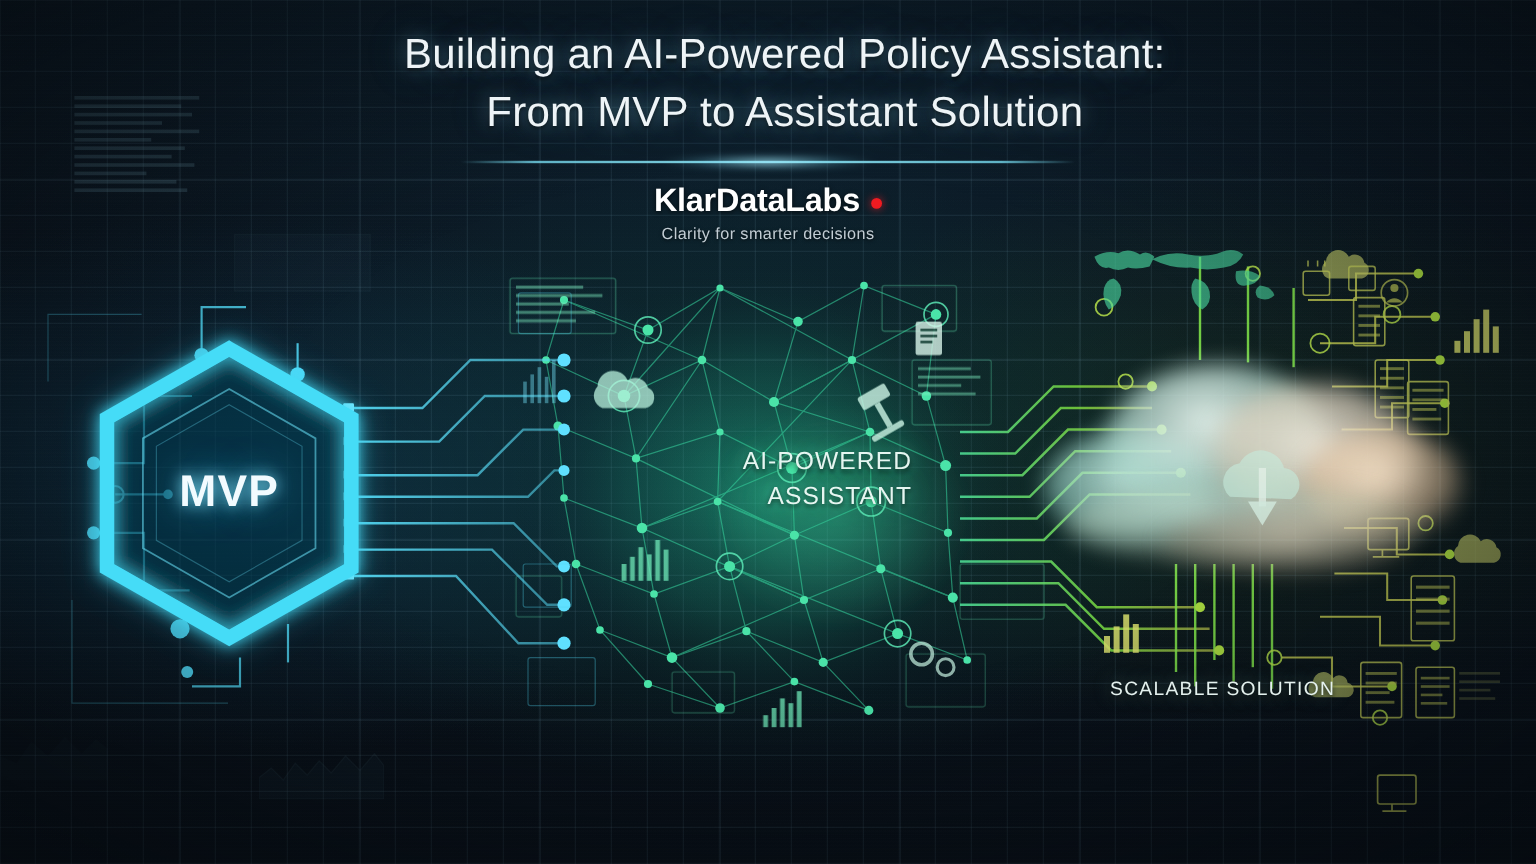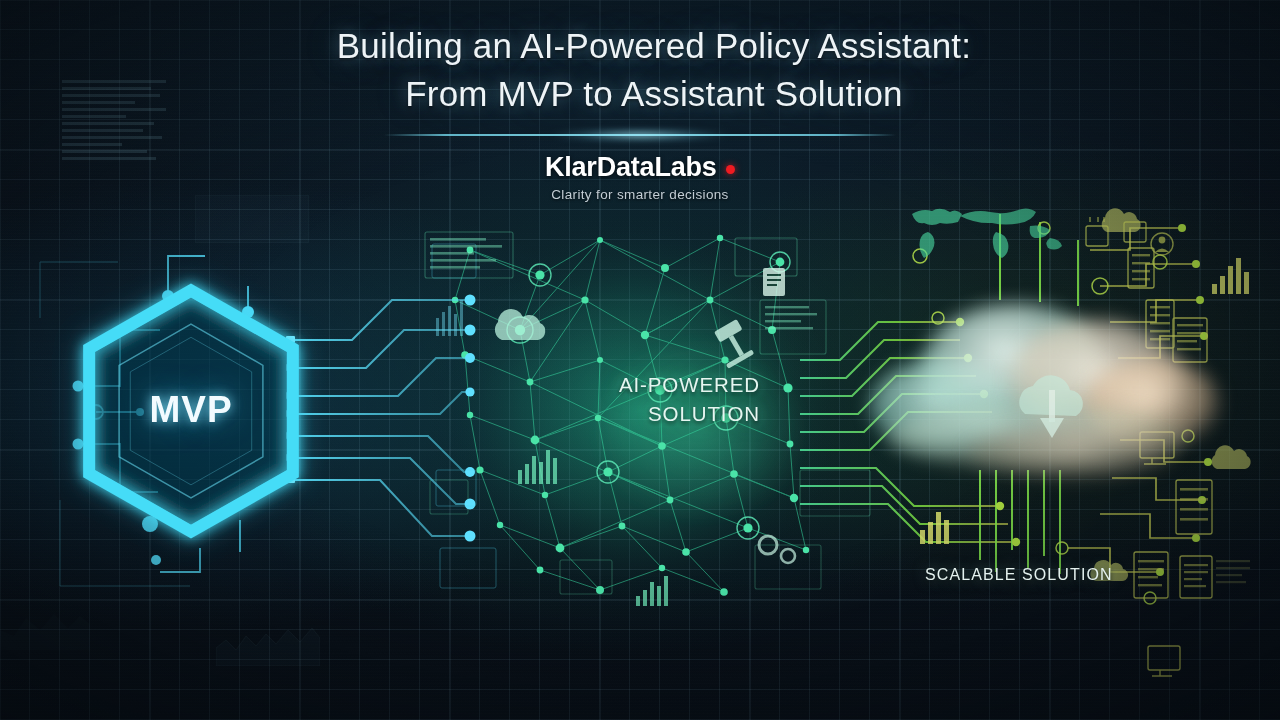--- a/index.html
+++ b/index.html
@@ -566,21 +566,21 @@
       <polygon points="121,6 230,68 230,202 121,264 12,202 12,68" fill="rgba(14,56,76,.35)" stroke="#45dcf7" stroke-width="13" filter="url(#hexGlow)"></polygon>
 
       <polygon points="121,42 198,86 198,184 121,228 44,184 44,86" fill="none" stroke="#6be6fb" stroke-width="1.6" opacity=".55"></polygon>
       <polygon points="121,56 186,93 186,177 121,214 56,177 56,93" fill="none" stroke="#6be6fb" stroke-width="1" opacity=".3"></polygon>
     </svg>
     <div class="mvp-label">MVP</div>
   </div>
 
   <div class="center-label">
     <div>AI-POWERED</div>
-    <div>SOLUTION</div>
+    <div>ASSISTANT</div>
   </div>
 
   <div class="right-label">SCALABLE SOLUTION</div>
 
   <div class="header">
     <div class="title">
       <div>Building an AI-Powered Policy Assistant:</div>
       <div>From MVP to Assistant Solution</div>
     </div>
     <div class="divider"></div>

